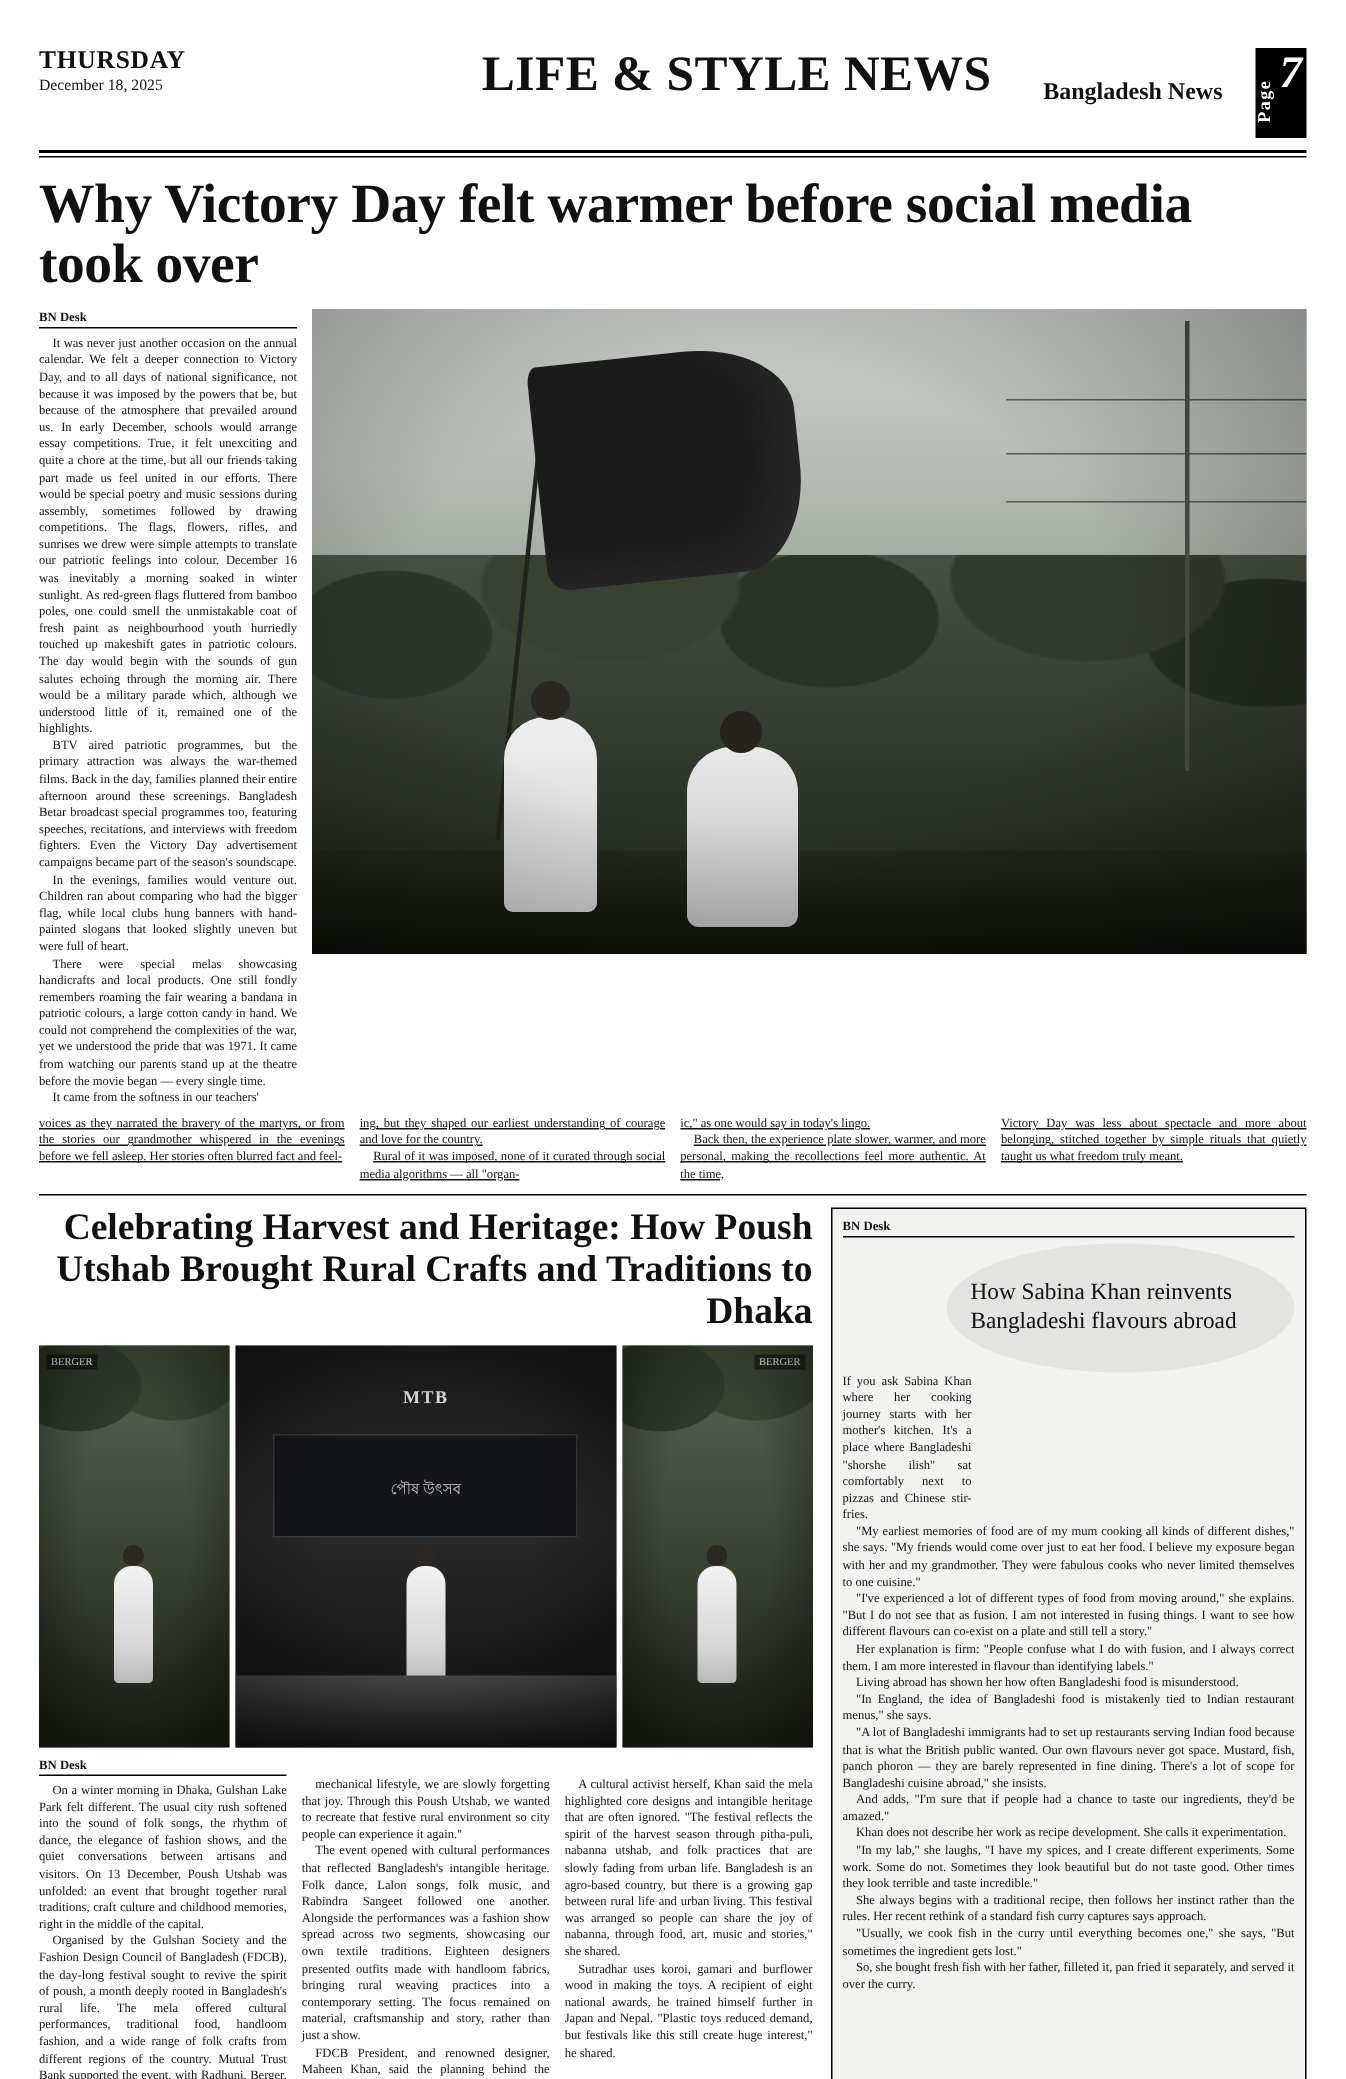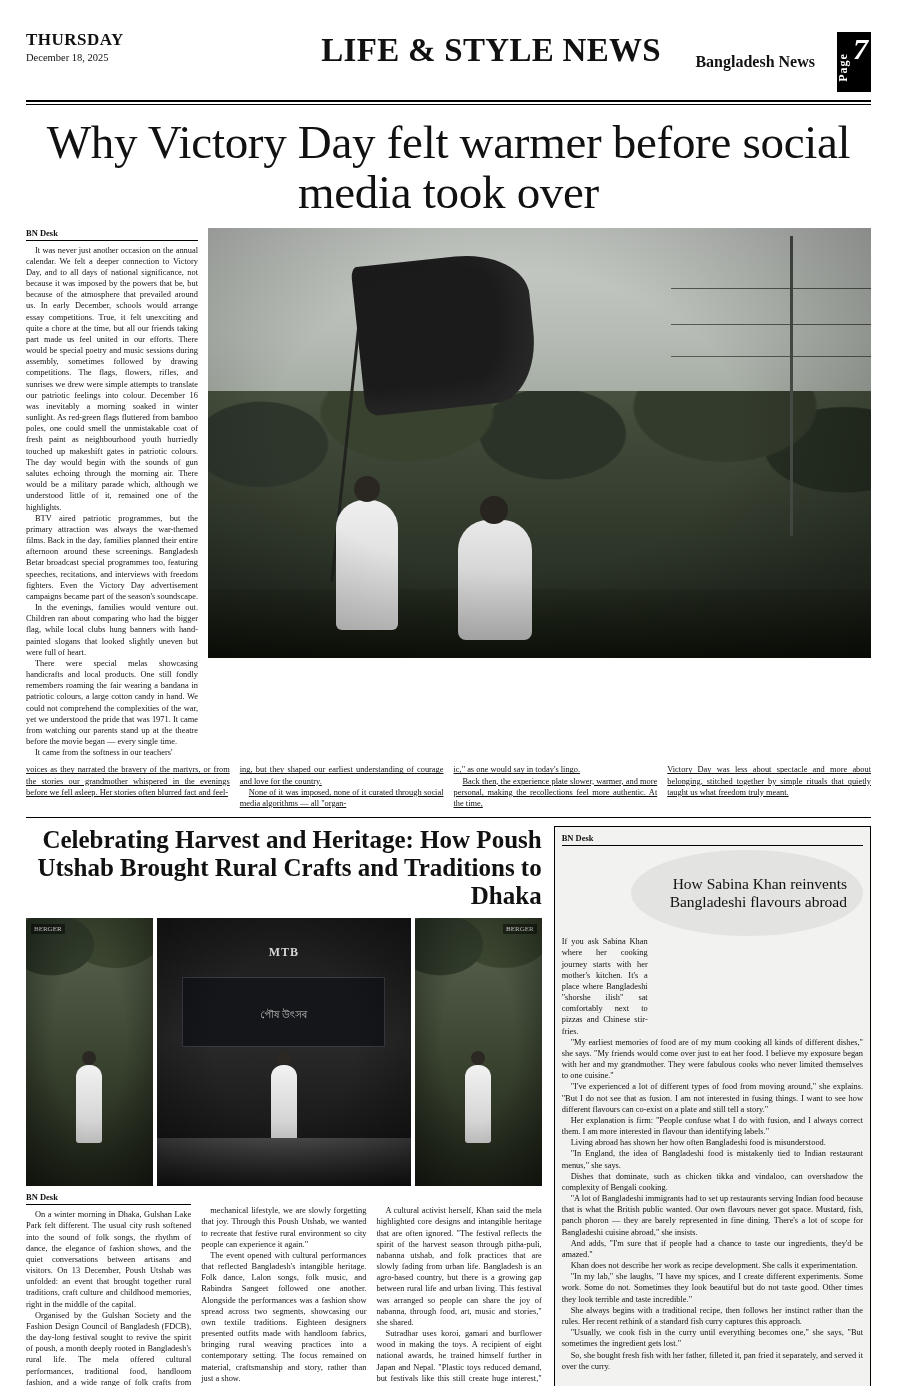--- a/index.html
+++ b/index.html
@@ -79,26 +79,25 @@
     top: 0px;
     font-size: 30px;
     font-weight: bold;
     font-style: italic;
   }
   .rule-thick { border-top: 2.5px solid #000; margin-top: 2px; }
   .rule-thin { border-top: 1px solid #000; margin-top: 2px; }
 
   
   .lead-headline {
-    font-size: 47px;
+    font-size: 37px;
     line-height: 1.07;
-    font-weight: normal;
+    font-weight: bold;
     margin: 12px 0 10px 0;
     letter-spacing: -0.3px;
-    text-align: center;
   }
 
   
   .top-story { display: flex; gap: 10px; }
   .byline {
     font-size: 8.5px;
     font-weight: bold;
     border-bottom: 1px solid #000;
     padding-bottom: 2px;
     margin-bottom: 4px;
@@ -266,21 +265,21 @@
   .rb-dropcol {
     width: 86px; float: left; font-size: 8.4px; line-height: 1.33; text-align: justify;
   }
   .bubble {
     float: right;
     width: 232px;
     height: 86px;
     background: #e3e3e1;
     border-radius: 50%;
     display: flex; align-items: center; justify-content: center;
-    text-align: right;
+    text-align: left;
     padding: 0 16px;
   }
   .bubble-text { font-size: 15.5px; line-height: 1.18; }
   .rb-body { font-size: 8.4px; line-height: 1.33; text-align: justify; clear: both; }
   .rb-body p { margin: 0; text-indent: 9px; }
 </style>
 </head>
 <body>
 
 <div class="page">
@@ -332,21 +331,21 @@
       <div class="ph-vign"></div>
     </div>
   </div>
 
   <div class="runover">
     <div class="c bodytext">
       <p style="text-indent:0">voices as they narrated the bravery of the martyrs, or from the stories our grandmother whispered in the evenings before we fell asleep. Her stories often blurred fact and feel-</p>
     </div>
     <div class="c bodytext">
       <p style="text-indent:0">ing, but they shaped our earliest understanding of courage and love for the country.</p>
-      <p>None of it was imposed, none of it curated through social media algorithms — all "organ-</p>
+      <p>Rural of it was imposed, none of it curated through social media algorithms — all "organ-</p>
     </div>
     <div class="c bodytext">
       <p style="text-indent:0">ic," as one would say in today's lingo.</p>
       <p>Back then, the experience plate slower, warmer, and more personal, making the recollections feel more authentic. At the time,</p>
     </div>
     <div class="c bodytext">
       <p style="text-indent:0">Victory Day was less about spectacle and more about belonging, stitched together by simple rituals that quietly taught us what freedom truly meant.</p>
     </div>
   </div>
 
@@ -418,25 +417,24 @@
         </div>
         <div class="rb-dropcol">If you ask Sabina Khan where her cooking journey starts with her mother's kitchen. It's a place where Bangladeshi "shorshe ilish" sat comfortably next to pizzas and Chinese stir-fries.</div>
       </div>
 
       <div class="rb-body">
         <p>"My earliest memories of food are of my mum cooking all kinds of different dishes," she says. "My friends would come over just to eat her food. I believe my exposure began with her and my grandmother. They were fabulous cooks who never limited themselves to one cuisine."</p>
         <p>"I've experienced a lot of different types of food from moving around," she explains. "But I do not see that as fusion. I am not interested in fusing things. I want to see how different flavours can co-exist on a plate and still tell a story."</p>
         <p>Her explanation is firm: "People confuse what I do with fusion, and I always correct them. I am more interested in flavour than identifying labels."</p>
         <p>Living abroad has shown her how often Bangladeshi food is misunderstood.</p>
         <p>"In England, the idea of Bangladeshi food is mistakenly tied to Indian restaurant menus," she says.</p>
-        <p>Dishes that dominate, such as chicken tikka and vindaloo, can overshadow the complexity of Bengali cooking.</p>
         <p>"A lot of Bangladeshi immigrants had to set up restaurants serving Indian food because that is what the British public wanted. Our own flavours never got space. Mustard, fish, panch phoron — they are barely represented in fine dining. There's a lot of scope for Bangladeshi cuisine abroad," she insists.</p>
         <p>And adds, "I'm sure that if people had a chance to taste our ingredients, they'd be amazed."</p>
         <p>Khan does not describe her work as recipe development. She calls it experimentation.</p>
         <p>"In my lab," she laughs, "I have my spices, and I create different experiments. Some work. Some do not. Sometimes they look beautiful but do not taste good. Other times they look terrible and taste incredible."</p>
-        <p>She always begins with a traditional recipe, then follows her instinct rather than the rules. Her recent rethink of a standard fish curry captures this approach.</p>
+        <p>She always begins with a traditional recipe, then follows her instinct rather than the rules. Her recent rethink of a standard fish curry captures says approach.</p>
         <p>"Usually, we cook fish in the curry until everything becomes one," she says, "But sometimes the ingredient gets lost."</p>
         <p>So, she bought fresh fish with her father, filleted it, pan fried it separately, and served it over the curry.</p>
       </div>
 
     </div>
   </div>
 </div>
 
 </body></html>

